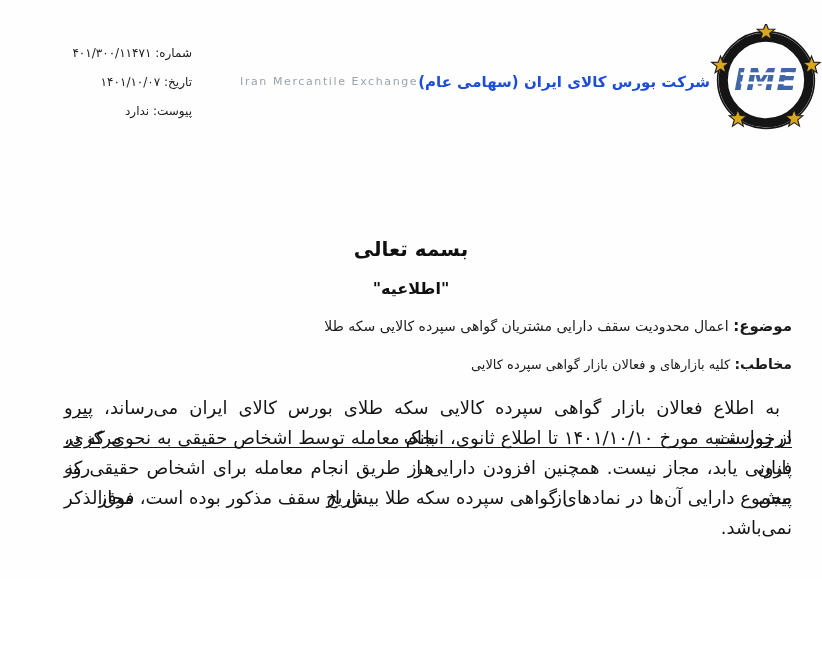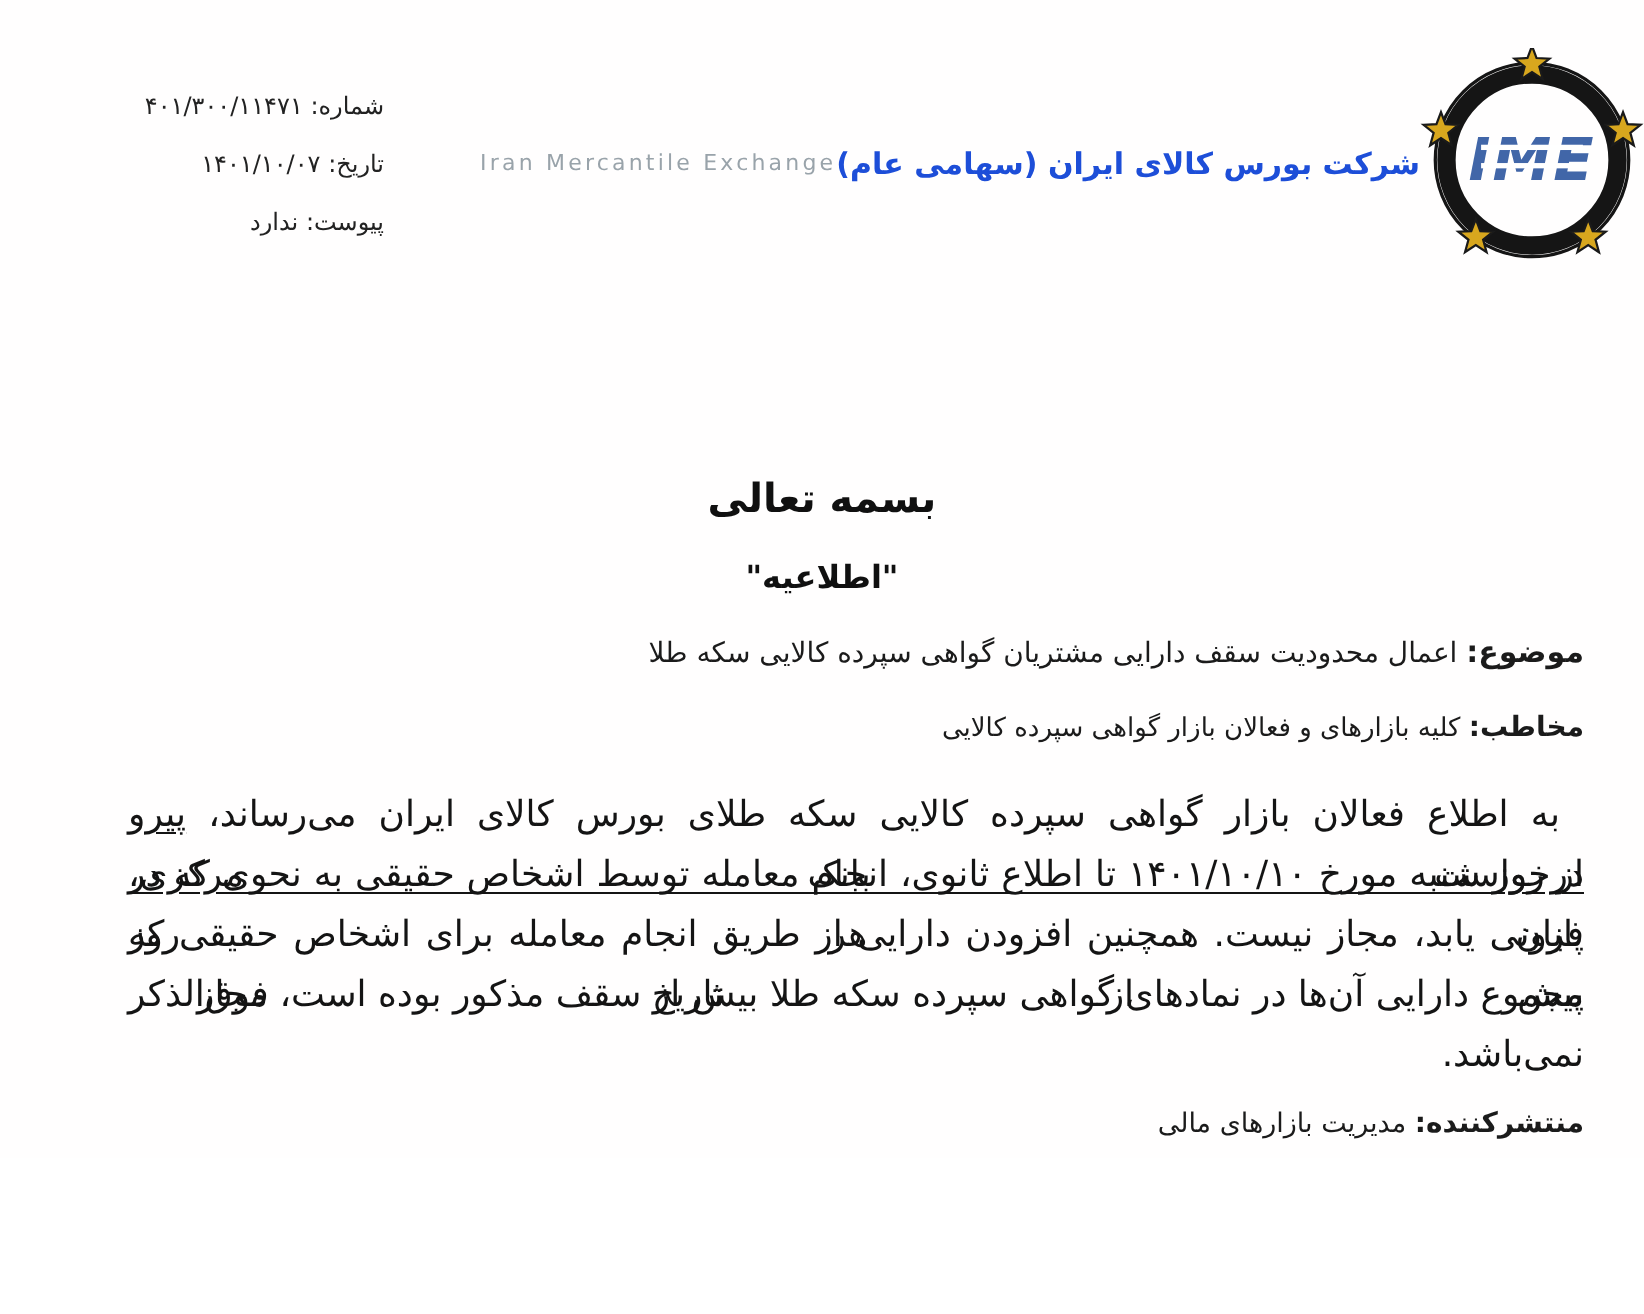--- a/index.html
+++ b/index.html
@@ -99,18 +99,14 @@
   <div class="body-par">
     <div class="body-line first">
       <span>به اطلاع فعالان بازار گواهی سپرده کالایی سکه طلای بورس کالای ایران می‌رساند،</span>
       <span class="u">پیرو درخواست بانک مرکزی،</span>
     </div>
     <div class="body-line">از روز شنبه مورخ ۱۴۰۱/۱۰/۱۰ تا اطلاع ثانوی، انجام معامله توسط اشخاص حقیقی به نحوی که در پایان هر روز</div>
     <div class="body-line">فزونی یابد، مجاز نیست. همچنین افزودن دارایی از طریق انجام معامله برای اشخاص حقیقی که پیش از تاریخ فوق‌الذکر</div>
     <div class="body-line last">مجموع دارایی آن‌ها در نمادهای گواهی سپرده سکه طلا بیش از سقف مذکور بوده است، مجاز نمی‌باشد.</div>
   </div>
 
-  <div class="publisher">
-    <span class="lbl">منتشرکننده:</span>
-    <span>مدیریت بازارهای مالی</span>
-  </div>
 
 </div>
 
 </body></html>

